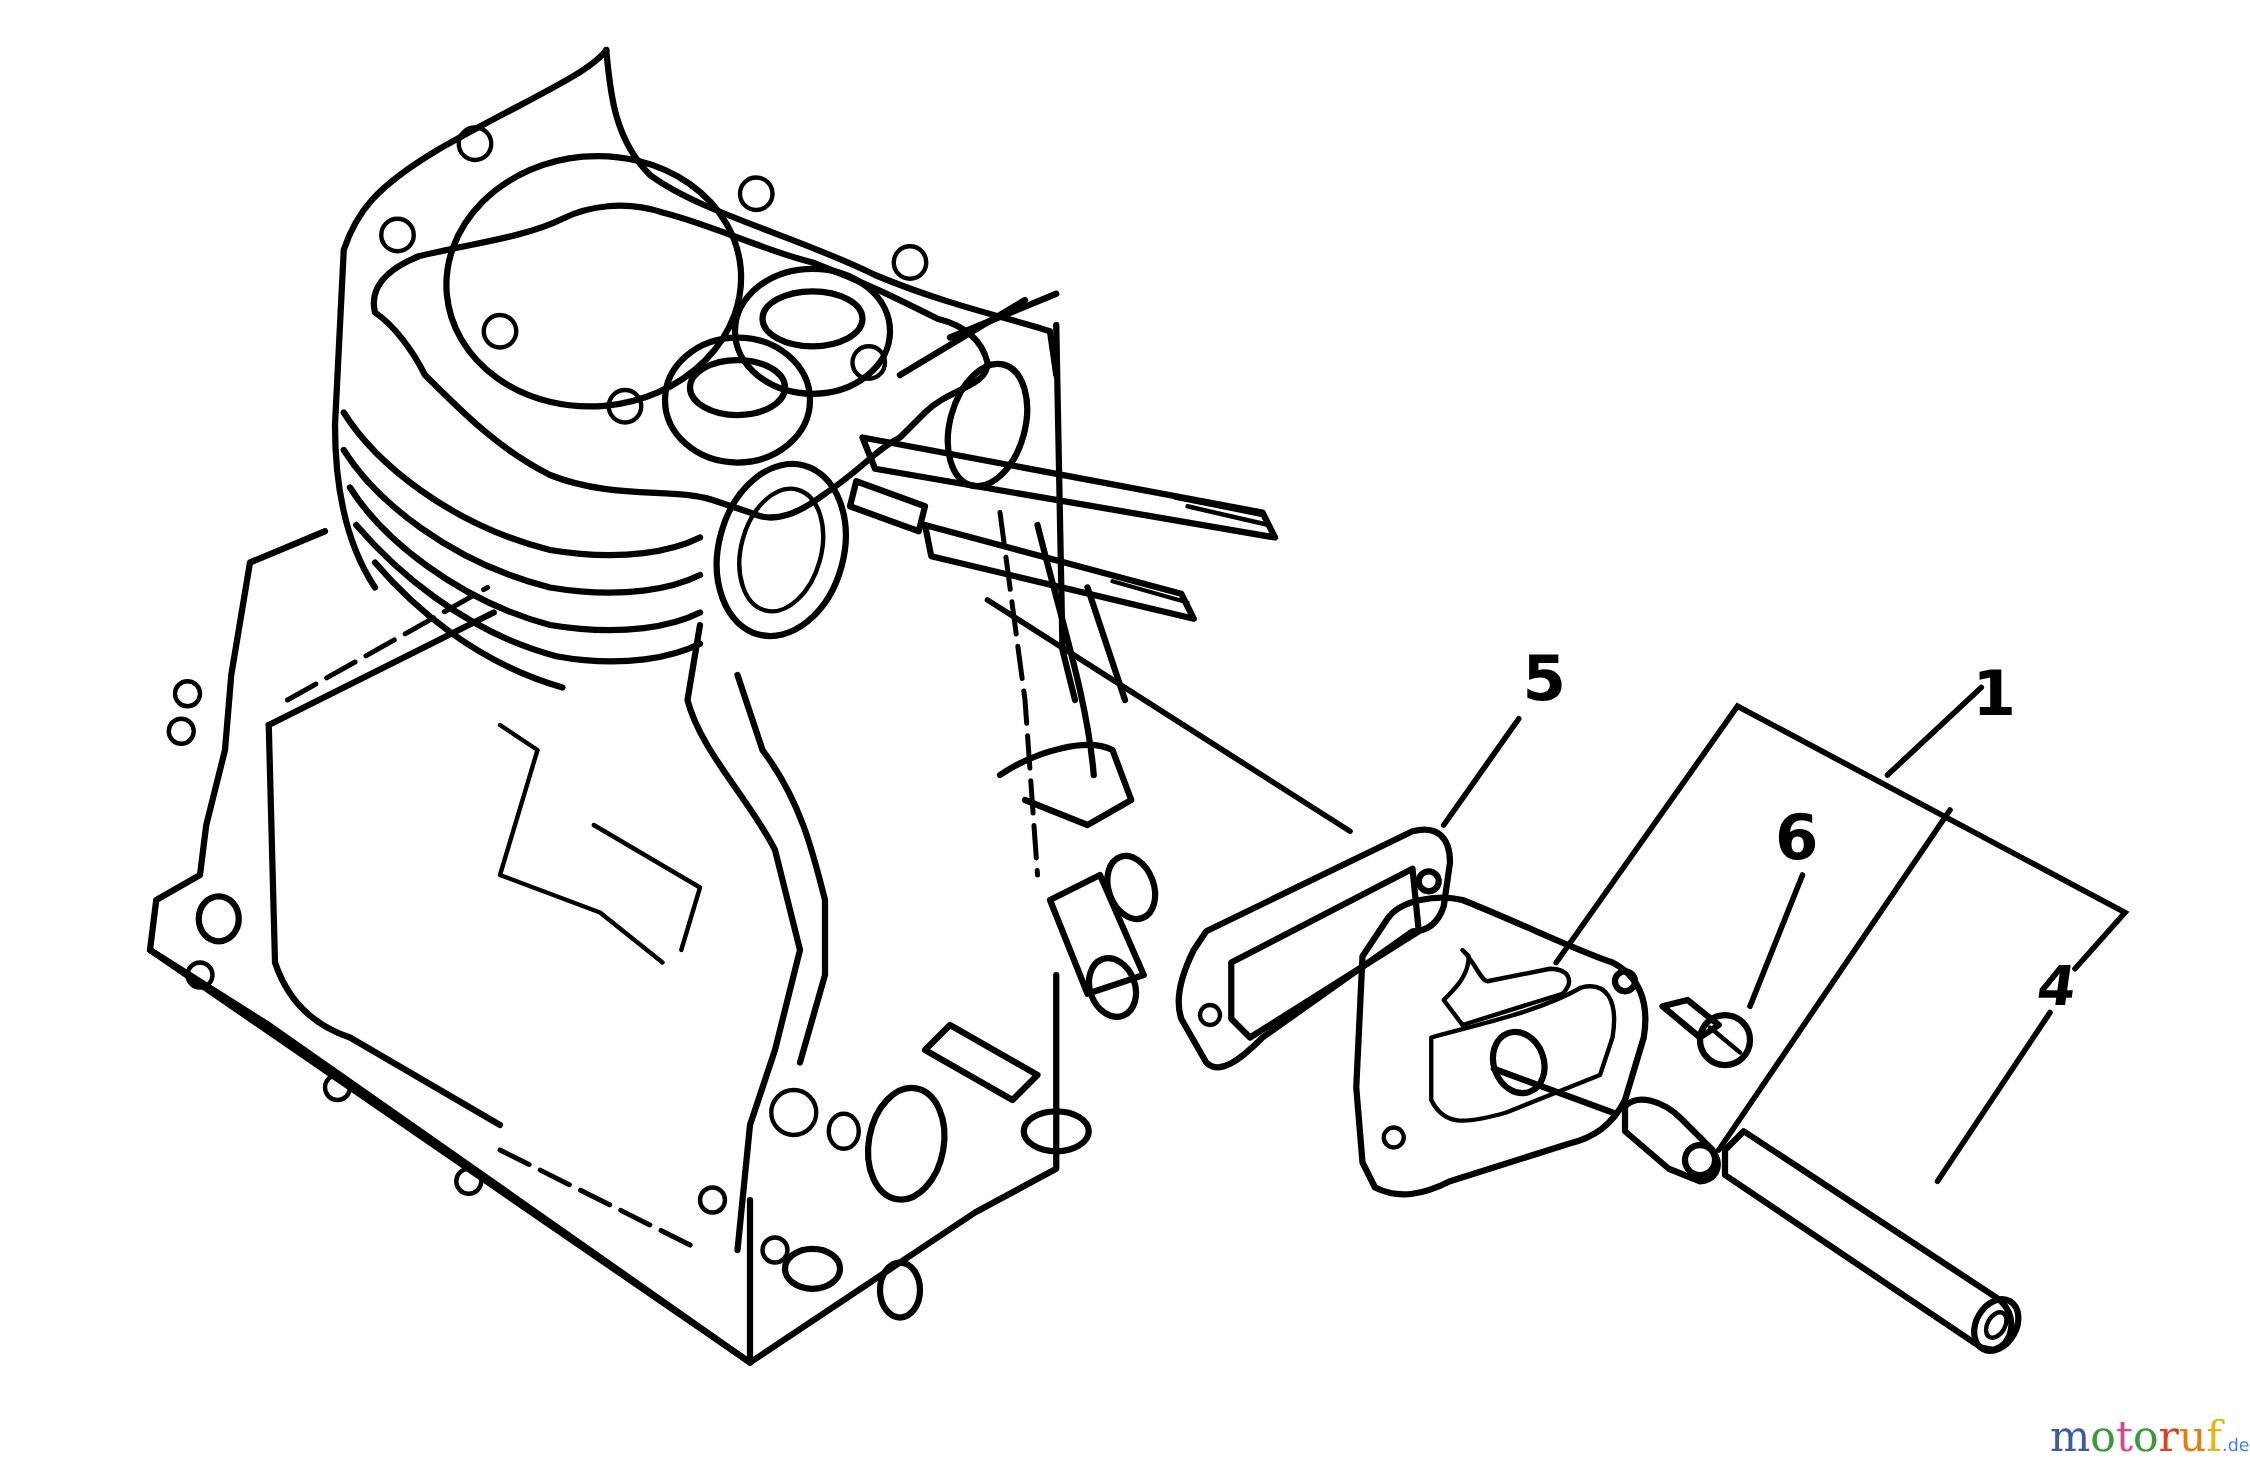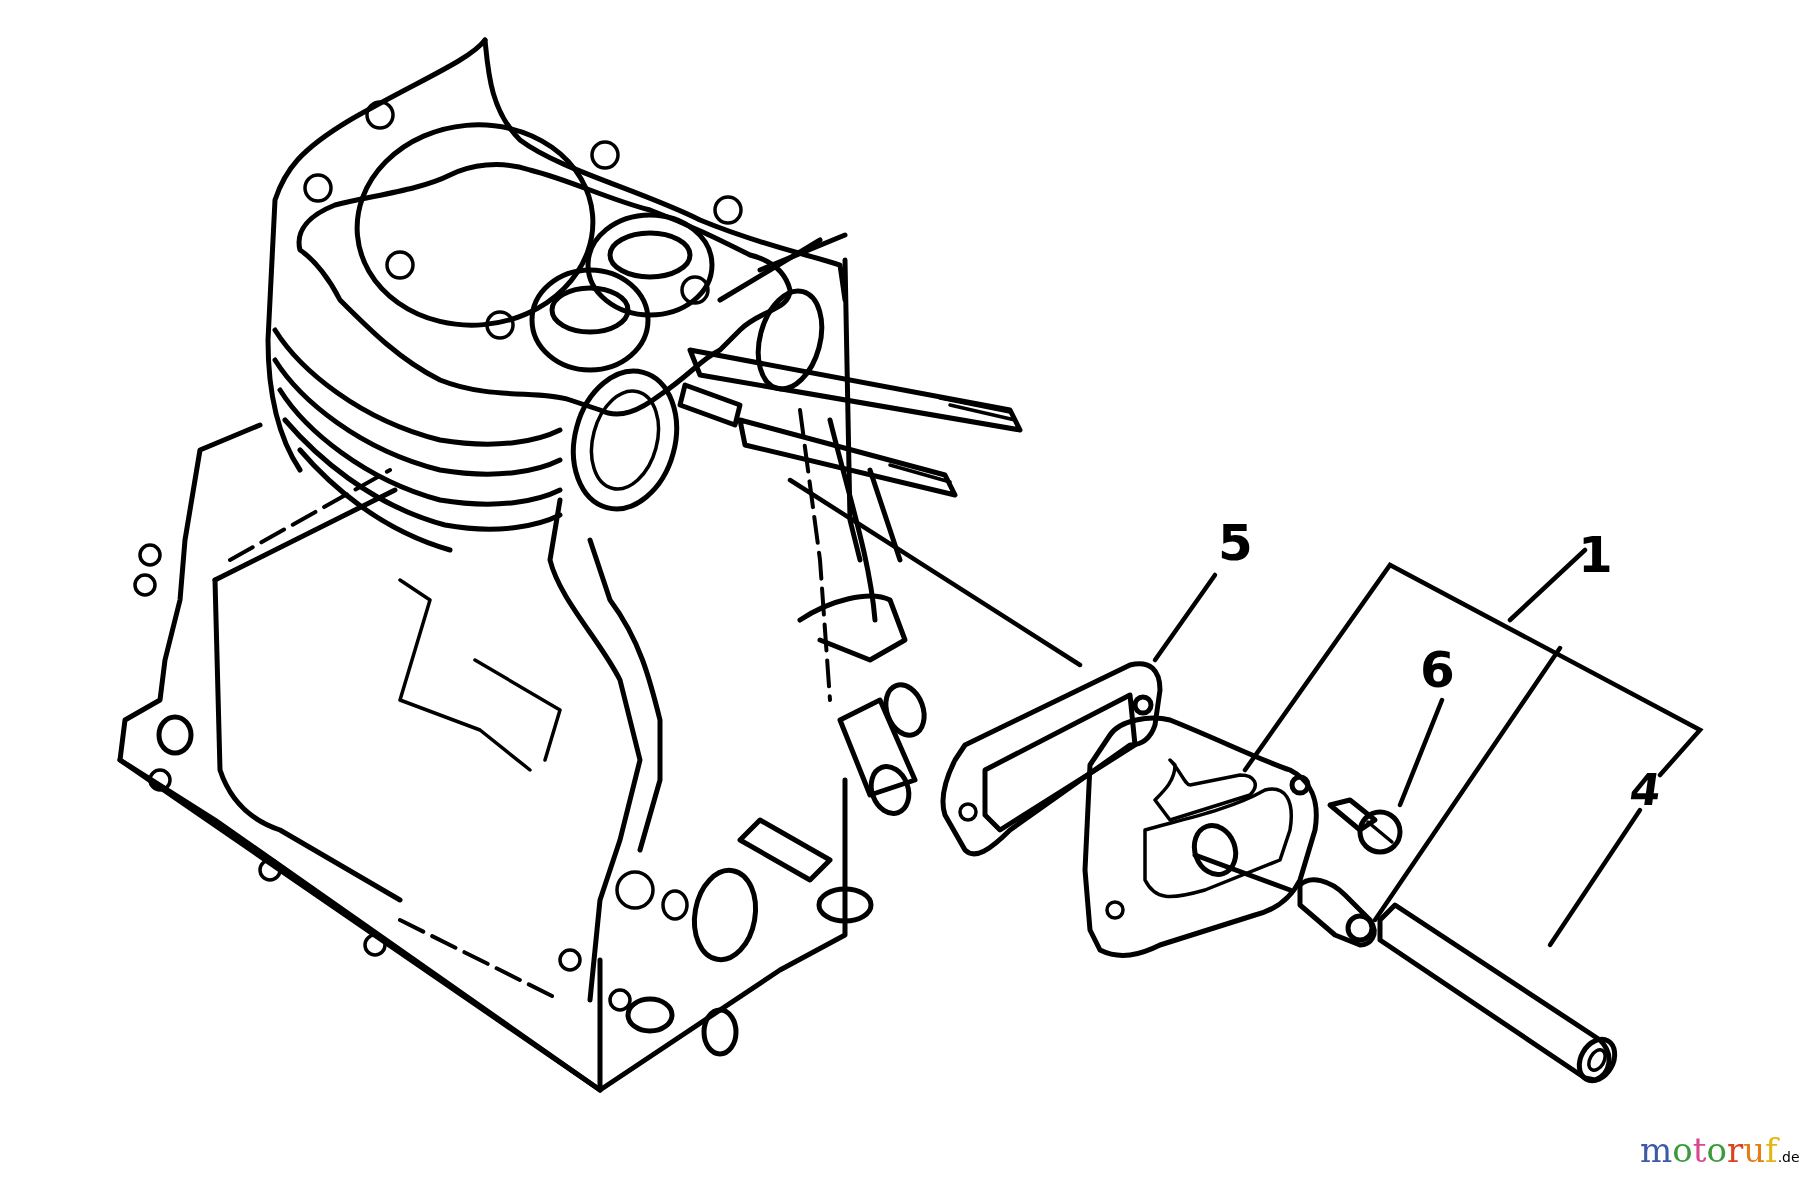--- a/index.html
+++ b/index.html
@@ -4,21 +4,21 @@
   <style>
     html, body { margin: 0; padding: 0; background: #ffffff; }
     body { width: 1800px; height: 1181px; position: relative; overflow: hidden; font-family: "DejaVu Serif", serif; }
     #diagram { position: absolute; left: 0; top: 0; width: 1800px; height: 1181px; }
     .ln { fill: none; stroke: #000; stroke-width: 5; stroke-linecap: round; stroke-linejoin: round; }
     .thin { fill: none; stroke: #000; stroke-width: 3.5; stroke-linecap: round; stroke-linejoin: round; }
     .dash { fill: none; stroke: #000; stroke-width: 4; stroke-dasharray: 26 10; stroke-linecap: round; }
     .leader { fill: none; stroke: #000; stroke-width: 4.5; stroke-linecap: round; }
     .label { position: absolute; font-family: "DejaVu Sans", sans-serif; font-weight: bold; font-size: 50px; color: #000; line-height: 1; }
     #watermark { position: absolute; left: 1640px; top: 1130px; font-family: "DejaVu Serif", serif; font-size: 34px; letter-spacing: 0px; white-space: nowrap; }
-    #watermark .tld { font-size: 14px; color: #000000; font-family: "DejaVu Sans", sans-serif; }
+    #watermark .tld { font-size: 14px; color: #3b82f6; font-family: "DejaVu Sans", sans-serif; }
   </style>
 </head>
 <body>
 
 <svg id="diagram" viewBox="0 0 1800 1181" xmlns="http://www.w3.org/2000/svg">
 
   <g>
 
     <path class="ln" d="M485,40 C470,60 420,80 350,120 C300,150 285,170 275,200 L268,340 C268,400 280,440 300,470"></path>
     <path class="ln" d="M485,40 C488,70 490,110 520,140 C560,170 640,190 700,220 C760,245 810,255 840,265 L845,300"></path>

